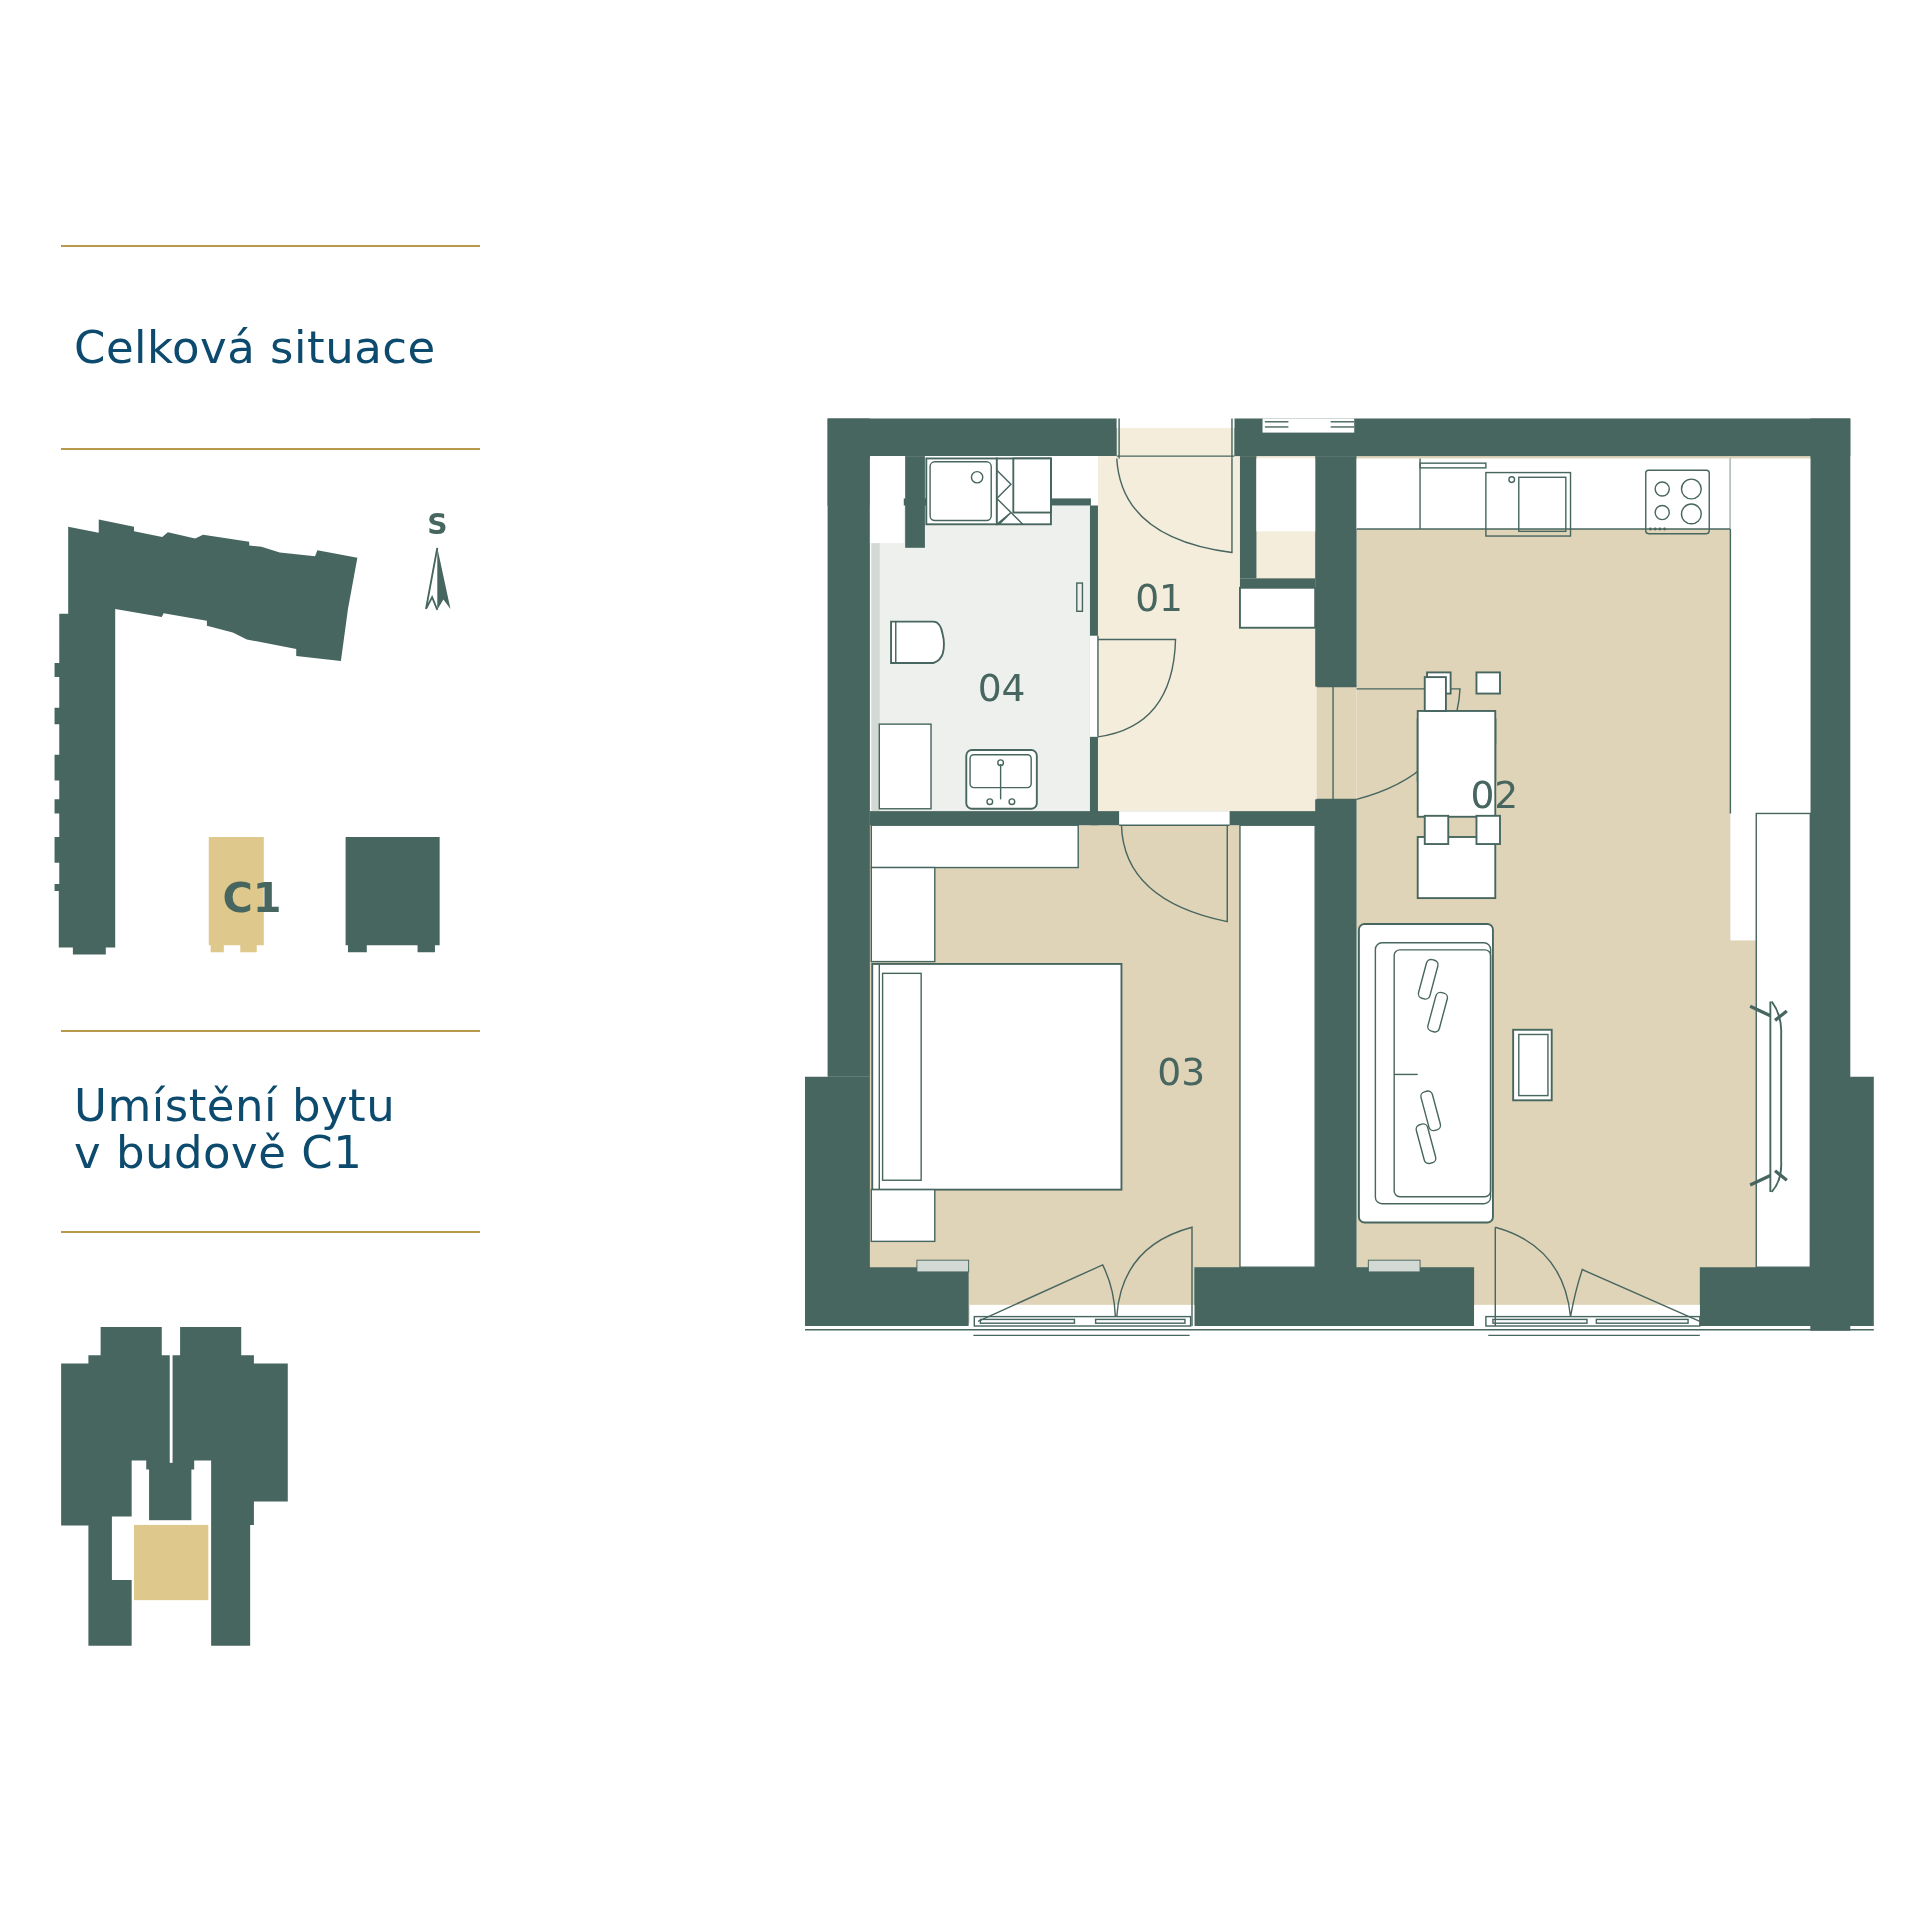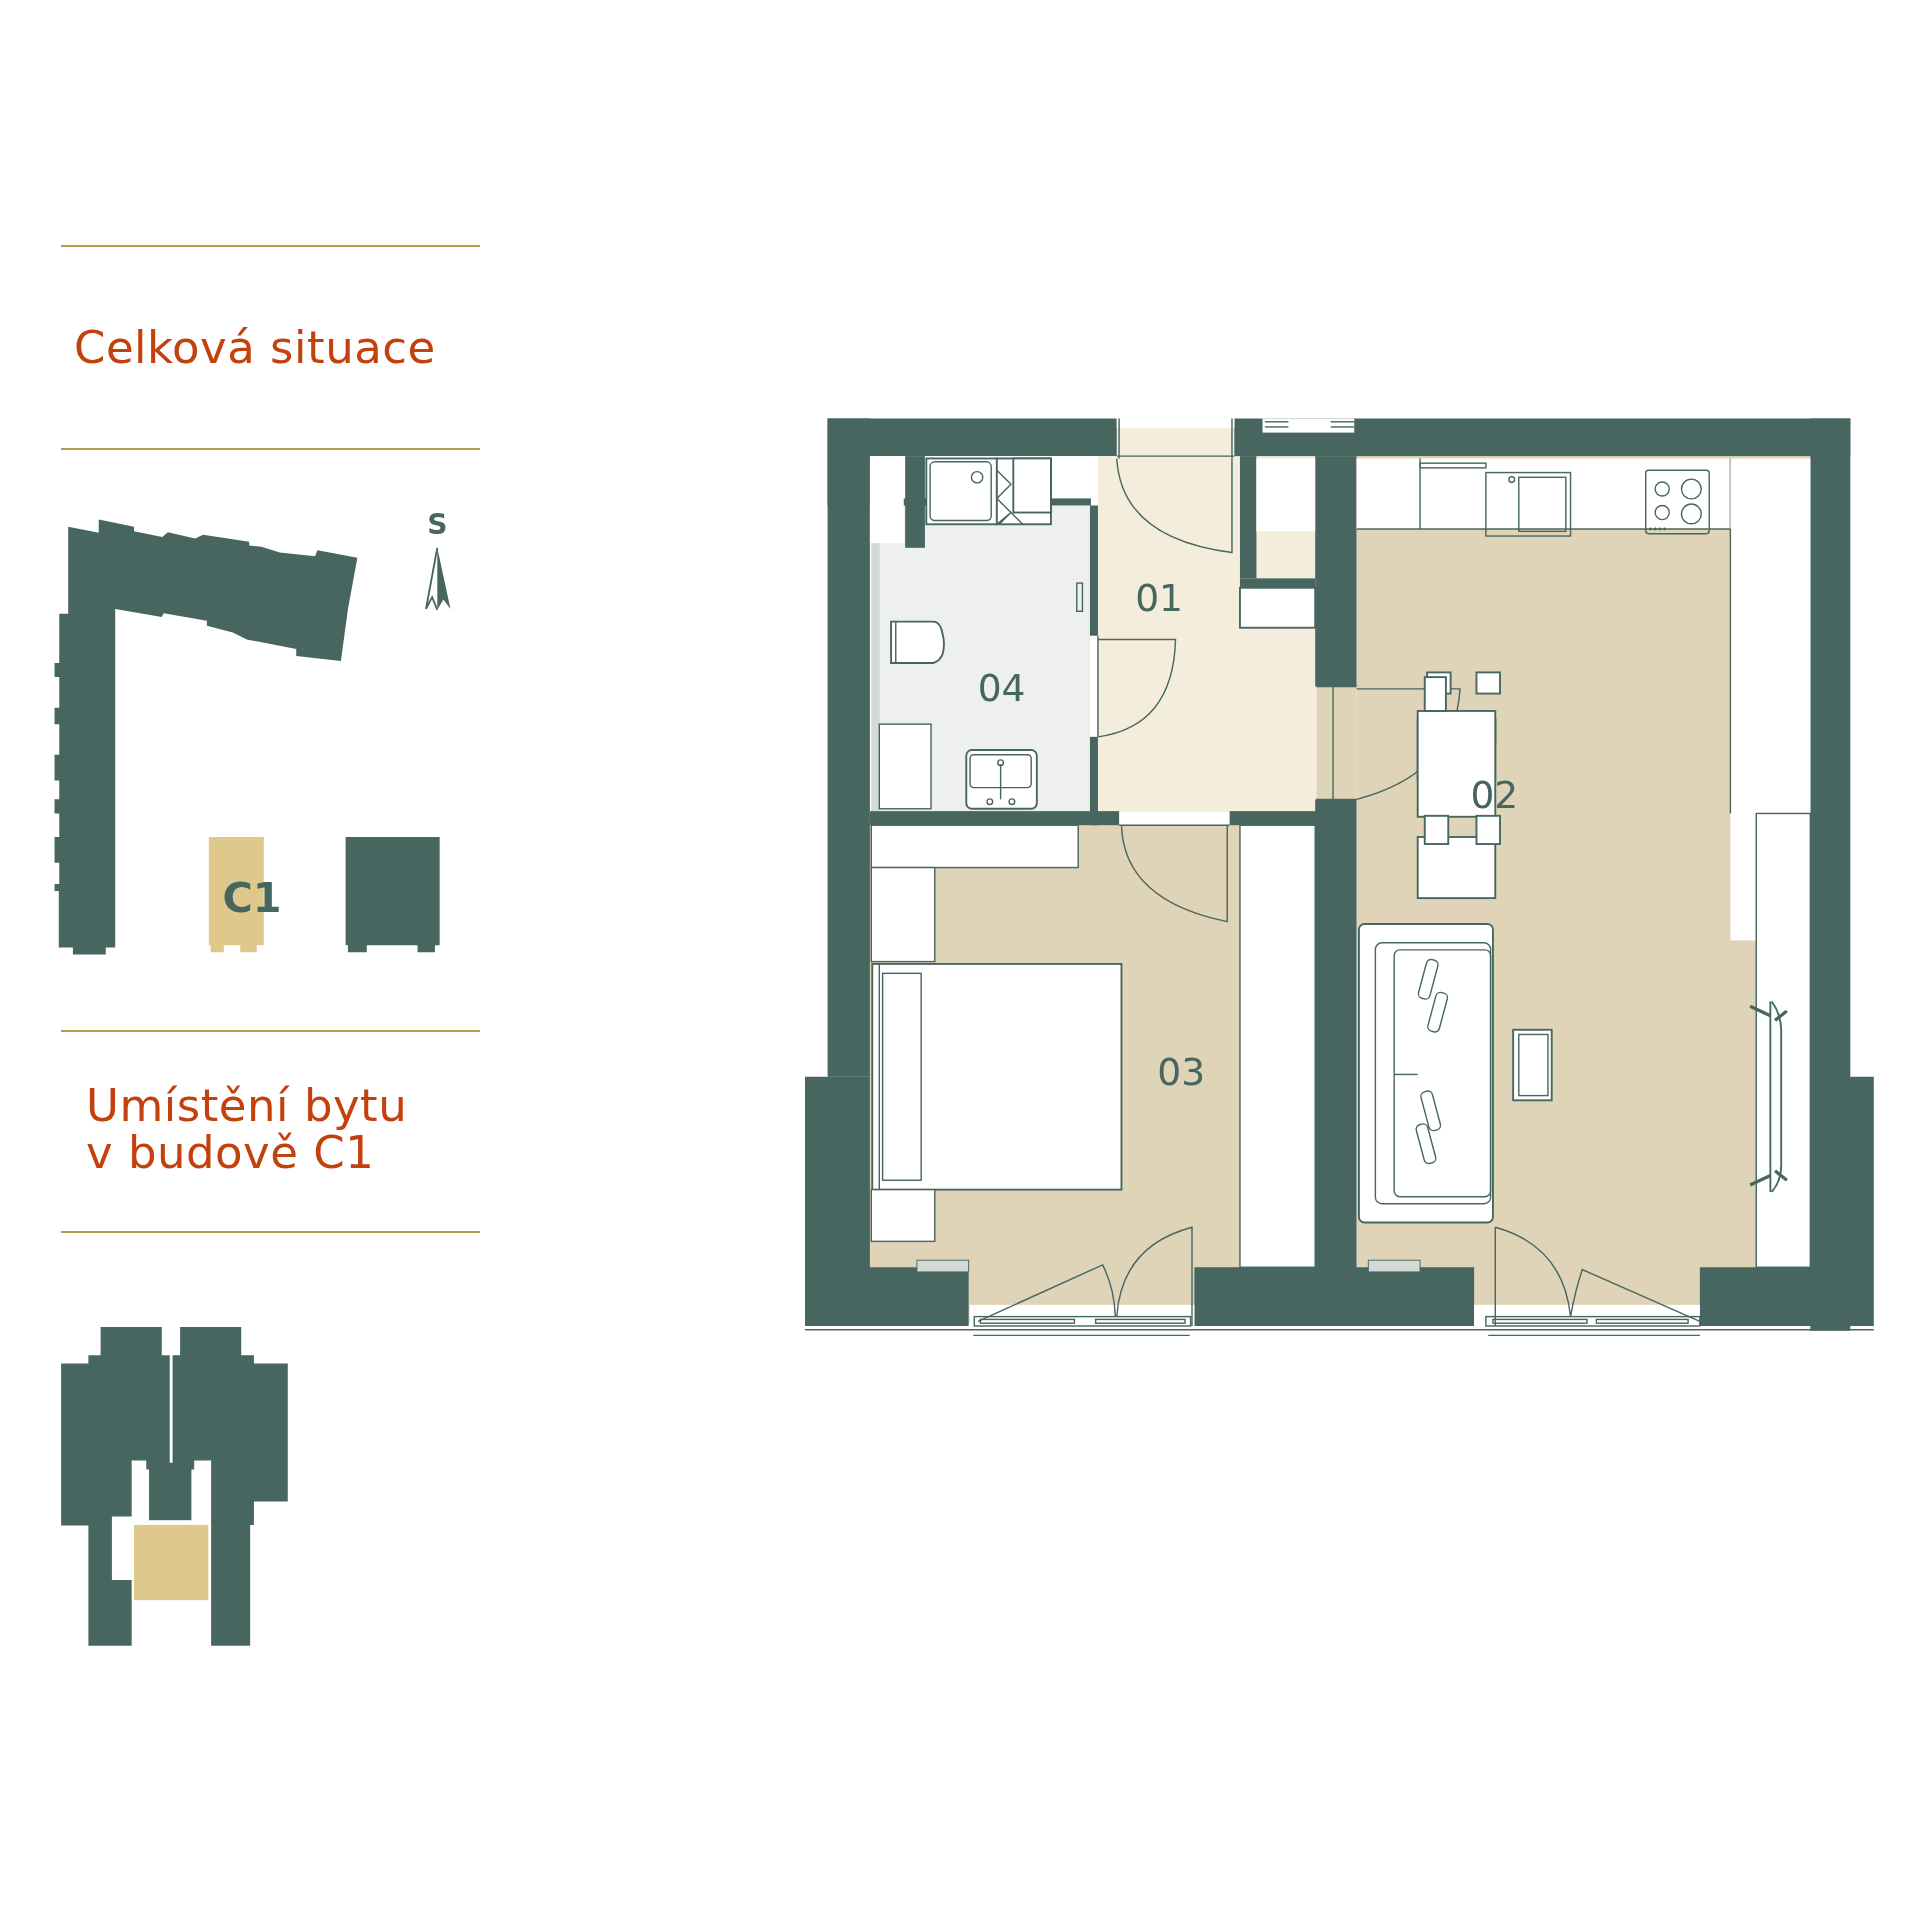--- a/index.html
+++ b/index.html
@@ -1,38 +1,38 @@
 <!DOCTYPE html>
 <html style="font-size:7.5px"><head>
 <meta charset="utf-8">
 <style>
   html, body { margin:0; padding:0; background:#ffffff; }
   body { width:1926px; height:1926px; position:relative; overflow:hidden;
          font-family:"DejaVu Sans", "Liberation Sans", sans-serif; color:#47665f; }
   .rule { position:absolute; left:61px; width:419px; height:1.9px; background:#b8994c; }
   .heading { position:absolute; left:74px; font-size:45px; line-height:47px;
-             color:#c2410c; letter-spacing:0.5px; white-space:pre-line; }
+             color:#0c4a6e; letter-spacing:0.5px; white-space:pre-line; }
   svg { position:absolute; left:0; top:0; }
   .wall { fill:#47665f; }
   .line { fill:none; stroke:#47665f; stroke-width:4; }
   .thin { fill:none; stroke:#47665f; stroke-width:3; }
   .furn { fill:#ffffff; stroke:#47665f; stroke-width:4; }
   .room-label { font-family:"DejaVu Sans", sans-serif; font-size:80px; fill:#47665f; }
   .site-label { font-family:"DejaVu Sans", sans-serif; font-size:88px; font-weight:bold; fill:#47665f; }
   .compass-label { font-family:"DejaVu Sans", sans-serif; font-size:60px; font-weight:bold; fill:#47665f; }
 </style>
 </head>
 <body>
 
 <div class="rule" style="top:245px;"></div>
 <div class="heading" style="top:324px;">Celková situace</div>
 <div class="rule" style="top:448px;"></div>
 
 <div class="rule" style="top:1030px;"></div>
-<div class="heading" style="top:1082px;margin-left:12px;">Umístění bytu
+<div class="heading" style="top:1082px;">Umístění bytu
 v budově C1</div>
 <div class="rule" style="top:1231px;"></div>
 
 <svg width="1926" height="1926" viewBox="0 0 4096 4096" xmlns="http://www.w3.org/2000/svg">
 
   <g>
 
     <path class="wall" d="M126,1345 L126,1305 L145,1305 L145,1120 L210,1133 L210,1105 L285,1120 L285,1130 L345,1142 L357,1132 L415,1145 L432,1137 L530,1152 L530,1160 L556,1163 L595,1175 L670,1183 L675,1170 L760,1186 L740,1295 L725,1406 L630,1395 L630,1380 L525,1360 L495,1345 L440,1331 L440,1320 L348,1304 L344,1312 L245,1295 L245,2015 L225,2015 L225,2030 L155,2030 L155,2015 L125,2015 L125,1895 L116,1895 L116,1880 L126,1880 L126,1835 L116,1835 L116,1780 L126,1780 L126,1730 L116,1730 L116,1700 L126,1700 L126,1660 L116,1660 L116,1605 L126,1605 L126,1540 L116,1540 L116,1505 L126,1505 L126,1440 L116,1440 L116,1410 L126,1410 Z"></path>
 
     <path class="wall" d="M468,1472 L485,1472 L485,1340 L500,1345 L590,1365 L690,1380 L685,1470 L700,1470 L700,1405 L710,1398 L740,1296 L760,1186 L725,1180 L720,1410 Z" opacity="0"></path>

